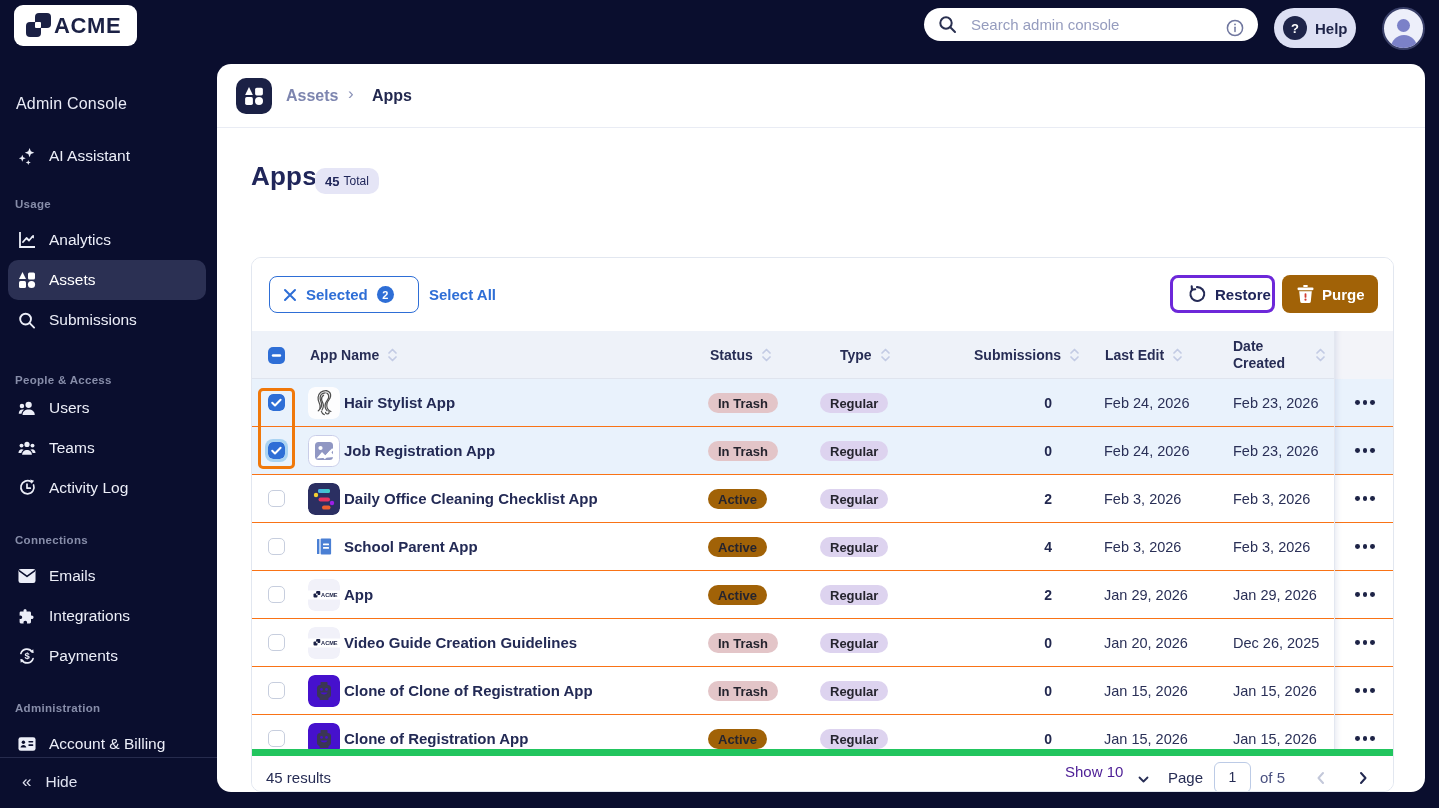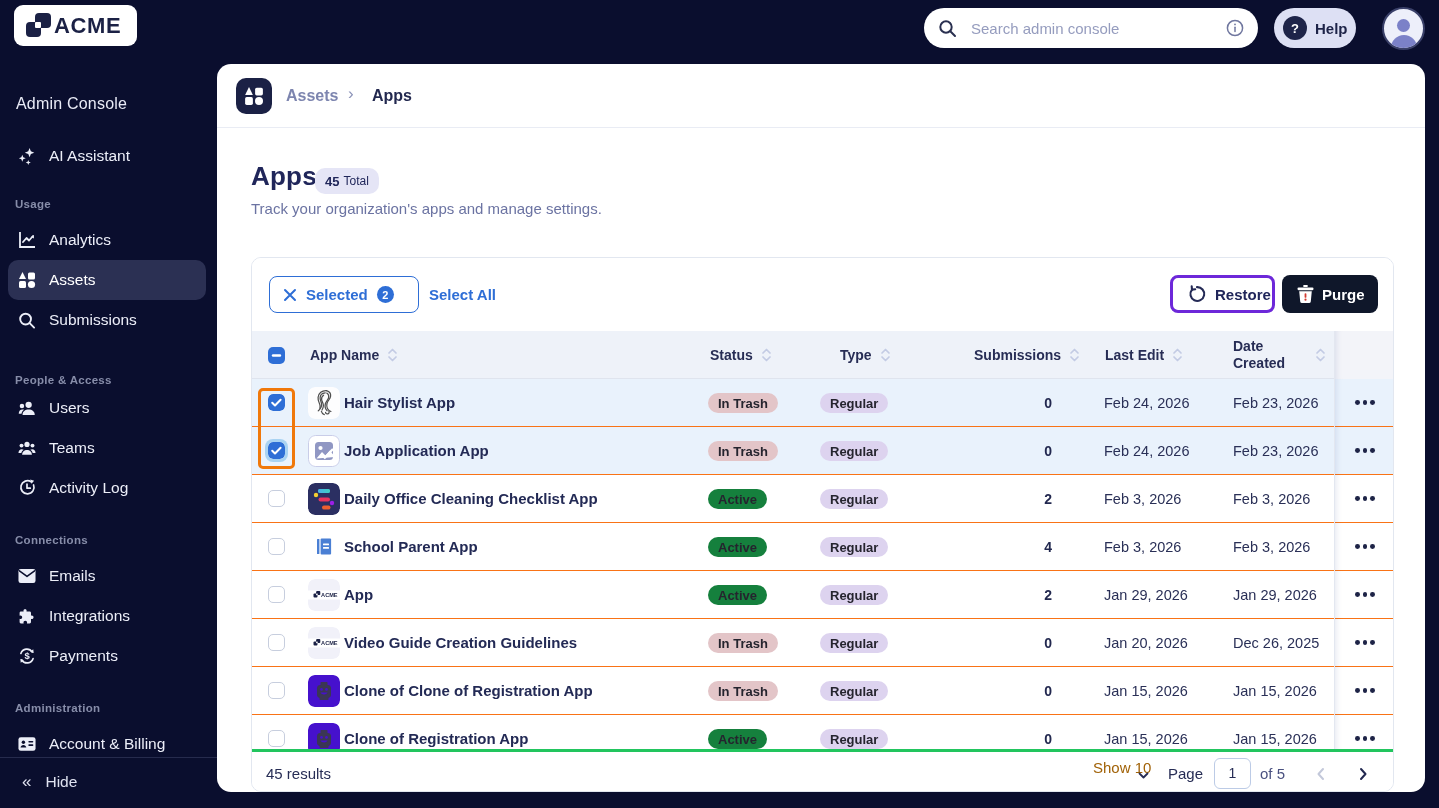--- a/index.html
+++ b/index.html
@@ -25,21 +25,21 @@
 .navitem { left:8px; width:198px; height:40px; border-radius:10px; display:flex; align-items:center; color:#eceef8; font-size:15.5px; }
 .navitem.sel { background:#2b3053; color:#fff; }
 .navitem .ic { width:18px; height:18px; margin-left:10px; margin-right:13px; flex:0 0 auto; display:flex; align-items:center; justify-content:center; }
 .seclabel { left:15px; font-size:11.5px; font-weight:700; color:#878da9; letter-spacing:0.3px; }
 
 #hidebar { left:0; top:757px; width:217px; height:51px; border-top:1px solid #262b4d; }
 #hidebar .inner { position:absolute; left:22px; top:14px; color:#dfe2f0; font-size:15.5px; display:flex; align-items:center; }
 #hidebar .chev { font-size:17px; letter-spacing:-3px; margin-right:17px; color:#dfe2f0; }
 
 
-#search { left:924px; top:8px; width:334px; height:40px; background:#fff; border-radius:20px; display:flex; align-items:center; }
+#search { left:924px; top:8px; width:334px; height:33px; background:#fff; border-radius:20px; display:flex; align-items:center; }
 #search .ph { color:#959cbe; font-size:15px; margin-left:14px; }
 #help { left:1274px; top:8px; width:82px; height:40px; background:#dde0f4; border-radius:20px; display:flex; align-items:center; }
 #help .q { width:24px; height:24px; margin-left:9px; background:#1e2449; color:#fff; border-radius:50%; font-size:13px; font-weight:700; display:flex; align-items:center; justify-content:center; }
 #help .t { margin-left:8px; font-size:15px; font-weight:700; color:#1d2348; }
 #avatar { left:1382px; top:7px; width:43px; height:43px; border-radius:50%; background:#edeffa; border:2px solid #3a4069; overflow:hidden; }
 #avatar .head { position:absolute; left:13px; top:10px; width:13px; height:13px; border-radius:50%; background:#7b81c8; }
 #avatar .body { position:absolute; left:6.5px; top:26px; width:26px; height:20px; border-radius:13px 13px 0 0; background:#7b81c8; }
 
 
 #panel { left:217px; top:64px; width:1208px; height:728px; background:#fff; border-radius:14px; }
@@ -59,49 +59,49 @@
 
 
 #toolbar { left:0; top:0; width:1141px; height:73px; background:#fff; }
 #selbtn { left:17px; top:18px; width:150px; height:37px; border:1.5px solid #2e6ed6; border-radius:8px; display:flex; align-items:center; }
 #selbtn .x { margin-left:13px; }
 #selbtn .t { margin-left:9px; font-size:15px; font-weight:700; color:#2e6ed6; }
 #selbtn .b { margin-left:9px; width:17px; height:17px; border-radius:50%; background:#2e6ed6; color:#fff; font-size:11px; font-weight:700; display:flex; align-items:center; justify-content:center; }
 #selall { left:177px; top:28px; font-size:15px; font-weight:700; color:#2e6ed6; }
 #restore { left:918px; top:17px; width:105px; height:38px; border:3px solid #6d28d9; border-radius:8px; background:#fff; display:flex; align-items:center; }
 #restore .t { margin-left:8px; font-size:15px; font-weight:700; color:#20265a; }
-#purge { left:1030px; top:17px; width:96px; height:38px; border-radius:8px; background:#0f172a; display:flex; align-items:center; }
+#purge { left:1030px; top:17px; width:96px; height:38px; border-radius:8px; background:#a16207; display:flex; align-items:center; }
 #purge .t { margin-left:8px; font-size:15px; font-weight:700; color:#fff; }
 
 #thead { left:0; top:73px; width:1141px; height:48px; background:#eef2f9; border-bottom:1px solid #dfe4ee; }
 #thead .hcell { position:absolute; top:0; height:48px; display:flex; align-items:center; font-size:14px; font-weight:700; color:#272d55; }
 .sort { margin-left:8px; }
 #thead .acthead { position:absolute; left:1082px; top:0; width:59px; height:48px; background:#f3f4f9; border-left:1px solid #e3e7f0; box-shadow:inset 7px 0 6px -6px rgba(40,60,120,0.13); }
 
 .row { position:absolute; left:0; width:1265px; height:48px; background:#fff; border-bottom:1px solid #f97316; }
 .row.sel { background:#e9f2fc; }
 .row .cb { position:absolute; left:16px; top:15px; }
 .row .icon { position:absolute; left:56px; top:8px; width:32px; height:32px; border-radius:7px; overflow:hidden; }
 .row .nm { position:absolute; left:92px; top:15px; font-size:15px; font-weight:700; color:#232a55; }
 .badge { position:absolute; top:14px; height:20px; border-radius:10px; padding:0 10px; font-size:13px; font-weight:700; display:flex; align-items:center; color:#25242e; }
 .bg-trash { background:#e3c5c8; left:456px; }
-.bg-active { background:#15803d; left:456px; }
+.bg-active { background:#a16207; left:456px; }
 .bg-reg { background:#ddd3ef; left:568px; }
 .row .sub { position:absolute; left:700px; top:16px; width:100px; text-align:right; font-size:14px; font-weight:700; color:#22284f; }
 .row .d1 { position:absolute; left:852px; top:16px; font-size:14.5px; color:#2a3057; }
 .row .d2 { position:absolute; left:981px; top:16px; font-size:14.5px; color:#2a3057; }
 .row .act { position:absolute; left:1082px; top:0; width:59px; height:48px; border-left:1px solid #e3e7f0; box-shadow:inset 7px 0 6px -6px rgba(40,60,120,0.13); }
 .row .dots { position:absolute; left:1103px; top:21px; width:20px; display:flex; justify-content:space-between; }
 .dot { width:4.8px; height:4.8px; border-radius:50%; background:#1e2447; }
 
 #orangebox { left:6px; top:130px; width:37px; height:81px; border:3.5px solid #f0780a; border-radius:5px; z-index:5; }
 
-#cfooter { left:0; top:491px; width:1141px; height:43px; background:#fff; border-top:3px solid #22c55e; z-index:4; }
+#cfooter { left:0; top:491px; width:1141px; height:43px; background:#fff; border-top:7px solid #22c55e; z-index:4; }
 #cfooter .res { position:absolute; left:14px; top:13px; font-size:15px; color:#272d55; }
-#cfooter .show { position:absolute; left:813px; top:7px; font-size:15px; color:#a16207;margin-left:28px; }
+#cfooter .show { position:absolute; left:813px; top:7px; font-size:15px; color:#4c1d95; }
 #cfooter .pg { position:absolute; left:916px; top:13px; font-size:15px; color:#272d55; }
 #cfooter .pginput { position:absolute; left:962px; top:6px; width:37px; height:31px; border:1px solid #bccbe6; border-radius:6px; background:#fff; font-size:14px; color:#272d55; text-align:center; line-height:29px; }
 #cfooter .of5 { position:absolute; left:1008px; top:13px; font-size:15px; color:#4a5180; }
 .chk { width:17px; height:17px; border-radius:5px; }
 .chk.off { background:#fff; border:1.5px solid #c7cede; }
 
 #card { left:34px; top:193px; width:1143px; height:535px; border:1px solid #e2e7f0; border-radius:10px; background:#fff; overflow:hidden; }
 </style>
 </head>
 <body>
@@ -238,21 +238,20 @@
       </svg>
     </div>
   <div class="abs crumb1">Assets</div>
   <div class="abs crumbsep">›</div>
   <div class="abs crumb2">Apps</div>
   <div class="abs" id="h1">Apps</div>
   <div class="abs" id="totbadge">
       <b>45</b>
       <span>Total</span>
     </div>
-  <div class="abs" id="subtitle">Track your organization's apps and manage settings.</div>
   <div class="abs" id="card">
 <div class="abs" id="toolbar">
   <div class="abs" id="selbtn">
           <svg class="x" width="14" height="14" viewBox="0 0 14 14" stroke="#2e6ed6" stroke-width="2" stroke-linecap="round">
             <path d="M2 2l10 10M12 2L2 12"></path>
           </svg>
           <span class="t">Selected</span>
           <span class="b">2</span>
         </div>
   <div class="abs" id="selall">Select All</div>
@@ -346,21 +345,21 @@
             <rect width="17" height="17" rx="5" fill="#2e6ed6"></rect>
             <path d="M4.2 8.7l2.8 2.8 5.6-5.8" fill="none" stroke="#fff" stroke-width="2" stroke-linecap="round" stroke-linejoin="round"></path>
           </svg></span>
   <span class="icon"><svg width="32" height="32" viewBox="0 0 32 32">
             <rect x="0.5" y="0.5" width="31" height="31" rx="7" fill="#fff" stroke="#c9cde8"></rect>
             <rect x="7" y="7" width="18" height="18" rx="3.5" fill="#9097c3"></rect>
             <circle cx="12.5" cy="13" r="2.1" fill="#fff"></circle>
             <path d="M8.5 23.5l5.5-6.5 3.5 3.5 4.5-5 5 6.5z" fill="#fff"></path>
             <path d="M25 14l-9 9.5" stroke="#fff" stroke-width="2.4"></path>
           </svg></span>
-  <span class="nm">Job Application App</span>
+  <span class="nm">Job Registration App</span>
   <span class="badge bg-trash">In Trash</span>
   <span class="badge bg-reg">Regular</span>
   <span class="sub">0</span>
   <span class="d1">Feb 24, 2026</span>
   <span class="d2">Feb 23, 2026</span>
   <span class="act"></span>
   <span class="dots">
           <span class="dot"></span>
           <span class="dot"></span>
           <span class="dot"></span>

